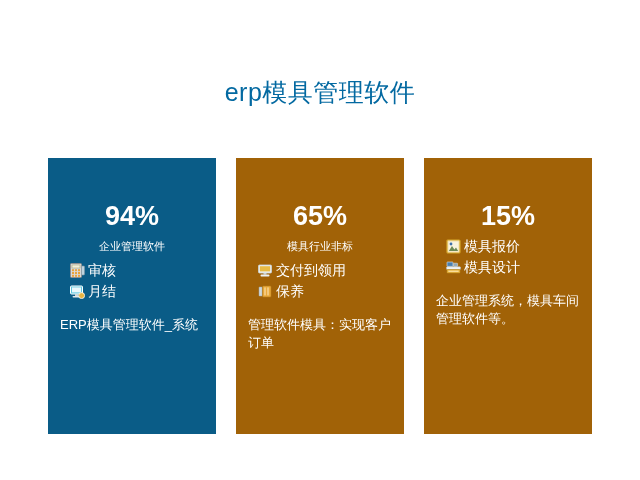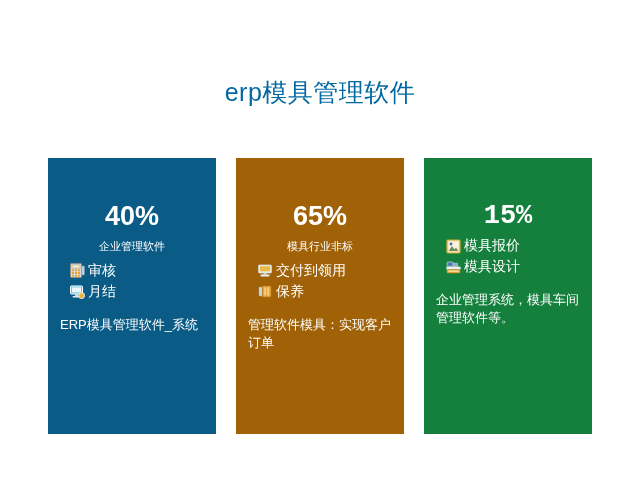--- a/index.html
+++ b/index.html
@@ -111,21 +111,21 @@
 </head>
 <body style="background: rgb(255, 255, 255);">
 
 <div id="slide" style="background: rgb(255, 255, 255);">
 
   <div id="slide-title" style="color: #0369a1;">erp模具管理软件</div>
 
   <div id="panels">
 
     <div class="panel" style="background: rgb(10, 92, 135); color: rgb(255, 255, 255);">
-      <div class="panel-pct">40%</div>
+      <div class="panel-pct">94%</div>
       <div class="panel-sub">企业管理软件</div>
       <ul class="bullets">
         <li class="bullet">
           <span class="bullet-icon">
             <svg width="15" height="15" viewBox="0 0 15 15">
               <rect x="0.5" y="0.5" width="11" height="14" rx="1" fill="#d9d9d9" stroke="#8f8f8f" stroke-width="1"></rect>
               <rect x="2" y="2" width="8" height="3" fill="#f3f0da" stroke="#9a9a6a" stroke-width="0.5"></rect>
               <rect x="2" y="6.2" width="2" height="2" fill="#e8a33d"></rect>
               <rect x="5" y="6.2" width="2" height="2" fill="#e8a33d"></rect>
               <rect x="8" y="6.2" width="2" height="2" fill="#e8a33d"></rect>
@@ -179,21 +179,21 @@
               <rect x="6.2" y="3.4" width="1.6" height="8" fill="#f7d08a"></rect>
               <rect x="9.2" y="3.4" width="1.6" height="8" fill="#f7d08a"></rect>
             </svg>
           </span>
           <span class="bullet-text">保养</span>
         </li>
       </ul>
       <div class="panel-body">管理软件模具：实现客户订单</div>
     </div>
 
-    <div class="panel" style="background: #15803d; color: rgb(255, 255, 255); font-family: Liberation Mono, monospace;">
+    <div class="panel" style="background: #a16207; color: rgb(255, 255, 255);">
       <div class="panel-pct">15%</div>
       <ul class="bullets">
         <li class="bullet">
           <span class="bullet-icon">
             <svg width="15" height="15" viewBox="0 0 15 15">
               <rect x="1" y="1" width="13" height="13" rx="1" fill="#f2e3b4" stroke="#d8a92e" stroke-width="1.2"></rect>
               <rect x="2.6" y="2.6" width="9.8" height="9.8" fill="#faf3de"></rect>
               <path d="M2.8 12 L6 7 L8.4 10.4 L10 8.6 L12.2 12 Z" fill="#6d8a55"></path>
               <circle cx="5" cy="5" r="1.4" fill="#3f6fa8"></circle>
             </svg>

